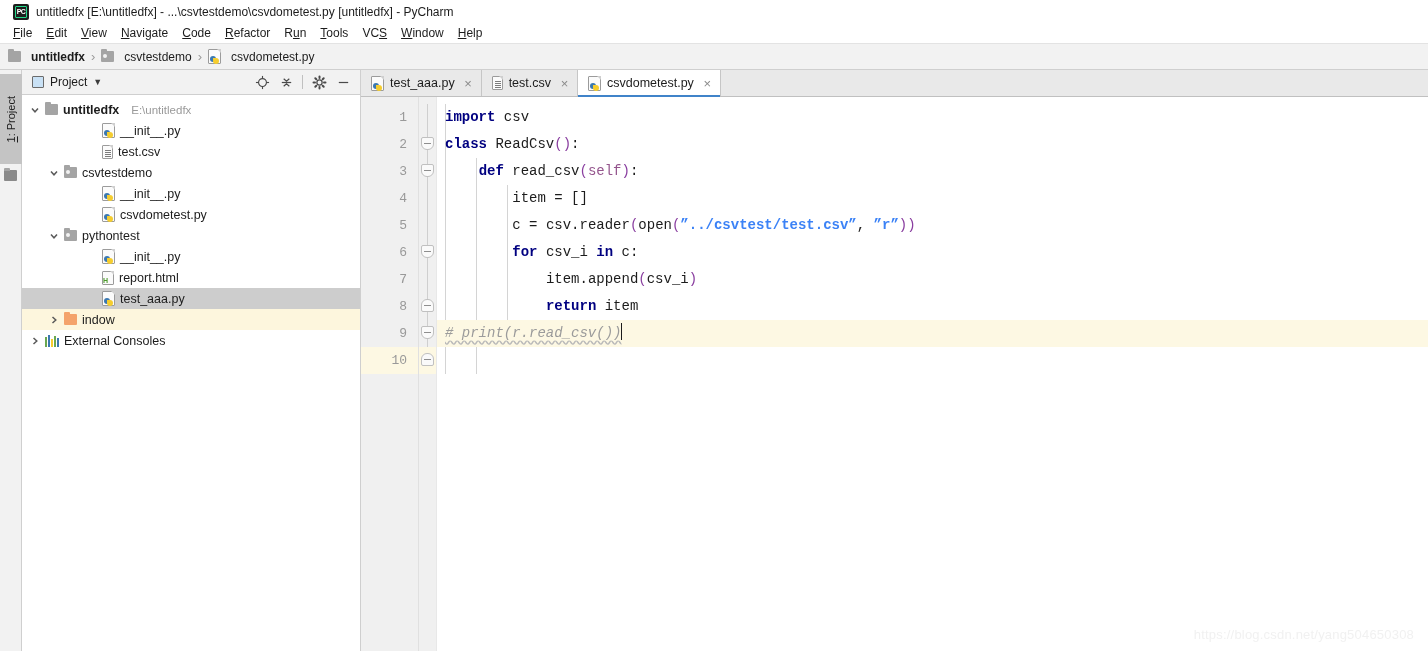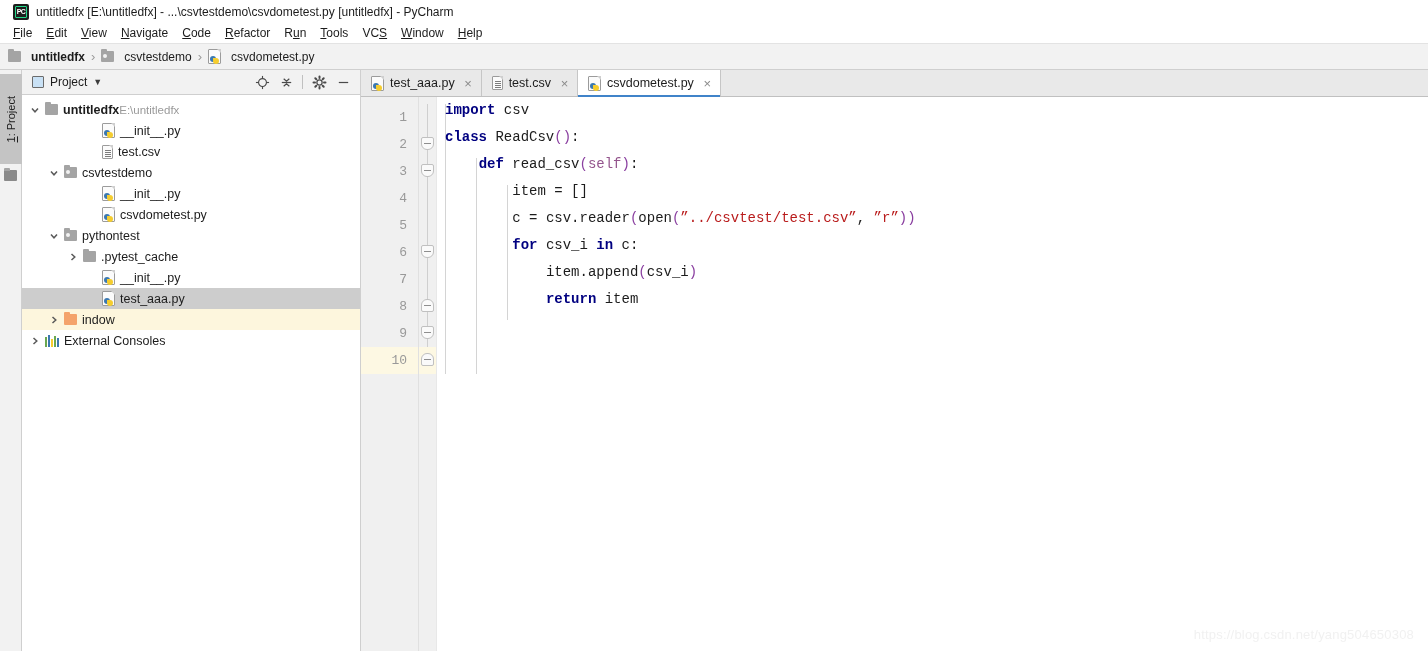--- a/index.html
+++ b/index.html
@@ -201,21 +201,21 @@
     color:#4a4a4a; cursor:default;
   }
   .pp-divider { width:1px; height:14px; background:#c0c0c0; margin:0 3px; }
 
   .tree { flex:1; overflow:hidden; padding-top: 4px; font-size:12.5px; color:#1c1c1c; }
   .trow {
     height: 21px; display:flex; align-items:center; white-space:nowrap;
     padding-right:6px; cursor:default;
   }
   .trow .lbl { margin-left:5px; }
-  .trow .sub { color:#9a9a9a; margin-left:0; font-size:11.5px; }
+  .trow .sub { color:#9a9a9a; margin-left:12px; font-size:11.5px; }
   .trow.sel { background:#cdcdcd; }
   .trow.hl  { background:#fdf6dd; }
   .trow.bold .lbl { font-weight:bold; }
 
   
   .editor-area { flex:1; display:flex; flex-direction:column; background:#fff; min-width:0; }
   .tabbar {
     height: 27px; display:flex; align-items:stretch;
     background:#e9e9e9; border-bottom:1px solid #c0c0c0;
   }
@@ -262,31 +262,31 @@
   .fold-mark.pu { border-radius:6px 6px 2px 2px; }
   .fold-mark::after{
     content:""; width:7px;height:1px;background:#8e8e8e;
   }
   .fold-line{
     position:absolute; left:8px; width:1px; background:#cfcfcf;
   }
 
   .code {
     flex:1; position:relative; background:#ffffff;
-    overflow:hidden;
+    padding-top:7px; overflow:hidden;
     font-family:"Liberation Mono", monospace; font-size:14px;
   }
   .cline {
     height:27px; line-height:27px; white-space:pre; padding-left:8px;
     position:relative;
   }
   .cline.cur { background:#fdf8e3; }
   .kw   { color:#000080; font-weight:bold; }
   .plain{ color:#1c1c1c; }
-  .str  { color:#b91c1c; font-weight:normal; }
+  .str  { color:#3b82f6; font-weight:bold; }
   .selfk{ color:#94558d;text-align:right; }
   .par  { color:#8a3fa0; }
   .cmt  { color:#9b9b9b; font-style:italic; }
   .sq   { text-decoration: underline; text-decoration-style: wavy;
           text-decoration-color:#b9b9b9; text-underline-offset:3px; }
   .caret-bar{
     display:inline-block; width:1px; height:17px; background:#1c1c1c;
     vertical-align:-3px; margin-left:0px;
   }
   .indent-guide{
@@ -474,39 +474,37 @@
             <span class="chev">
               <svg width="10" height="10" viewBox="0 0 10 10">
                 <polyline points="2,3.5 5,6.8 8,3.5" fill="none" stroke="#5a5a5a" stroke-width="1.5"></polyline>
               </svg>
             </span>
             <span style="flex: 0 0 4px;"></span>
             <span class="ic ic-folder src"></span>
             <span class="lbl">pythontest</span>
           </div>
           <div class="trow">
-            <span style="display: inline-block; flex: 0 0 44px;"></span>
-            <span class="chev">
-              <svg width="10" height="10" viewBox="0 0 10 10">
-                <polyline points="3.5,2 6.8,5 3.5,8" fill="none" stroke="#5a5a5a" stroke-width="1.5"></polyline>
-              </svg>
-            </span>
-            <span style="flex: 0 0 4px;"></span>
-            <span class="ic ic-folder"></span>
-            <span class="lbl">.pytest_cache</span>
-          </div>
-          <div class="trow">
             <span style="display: inline-block; flex: 0 0 63px;"></span>
             <span class="chev"></span>
             <span style="flex: 0 0 4px;"></span>
             <span class="ic ic-py">
               <span class="b1"></span>
               <span class="b2"></span>
             </span>
             <span class="lbl">__init__.py</span>
+          </div>
+          <div class="trow">
+            <span style="display: inline-block; flex: 0 0 63px;"></span>
+            <span class="chev"></span>
+            <span style="flex: 0 0 4px;"></span>
+            <span class="ic ic-html">
+              <span class="hx">H</span>
+            </span>
+            <span class="lbl">report.html</span>
           </div>
           <div class="trow sel">
             <span style="display: inline-block; flex: 0 0 63px;"></span>
             <span class="chev"></span>
             <span style="flex: 0 0 4px;"></span>
             <span class="ic ic-py">
               <span class="b1"></span>
               <span class="b2"></span>
             </span>
             <span class="lbl">test_aaa.py</span>
@@ -614,19 +612,20 @@
             <div class="indent-guide" style="left: 39px; top: 61px; height: 216px;"></div>
             <div class="indent-guide" style="left: 70px; top: 88px; height: 135px;"></div>
             <div class="cline"><span class="kw">import</span><span class="plain"> </span><span class="plain">csv</span></div>
             <div class="cline"><span class="kw">class</span><span class="plain"> </span><span class="plain">ReadCsv</span><span class="par">(</span><span class="par">)</span><span class="plain">:</span></div>
             <div class="cline"><span class="plain"> </span><span class="plain"> </span><span class="plain"> </span><span class="plain"> </span><span class="kw">def</span><span class="plain"> </span><span class="plain">read_csv</span><span class="par">(</span><span class="selfk">self</span><span class="par">)</span><span class="plain">:</span></div>
             <div class="cline"><span class="plain"> </span><span class="plain"> </span><span class="plain"> </span><span class="plain"> </span><span class="plain"> </span><span class="plain"> </span><span class="plain"> </span><span class="plain"> </span><span class="plain">item</span><span class="plain"> </span><span class="plain">=</span><span class="plain"> </span><span class="plain">[</span><span class="plain">]</span></div>
             <div class="cline"><span class="plain"> </span><span class="plain"> </span><span class="plain"> </span><span class="plain"> </span><span class="plain"> </span><span class="plain"> </span><span class="plain"> </span><span class="plain"> </span><span class="plain">c</span><span class="plain"> </span><span class="plain">=</span><span class="plain"> </span><span class="plain">csv</span><span class="plain">.</span><span class="plain">reader</span><span class="par">(</span><span class="plain">open</span><span class="par">(</span><span class="str">”../csvtest/test.csv”</span><span class="plain">,</span><span class="plain"> </span><span class="str">”r”</span><span class="par">)</span><span class="par">)</span></div>
             <div class="cline"><span class="plain"> </span><span class="plain"> </span><span class="plain"> </span><span class="plain"> </span><span class="plain"> </span><span class="plain"> </span><span class="plain"> </span><span class="plain"> </span><span class="kw">for</span><span class="plain"> </span><span class="plain">csv_i</span><span class="plain"> </span><span class="kw">in</span><span class="plain"> </span><span class="plain">c</span><span class="plain">:</span></div>
             <div class="cline"><span class="plain"> </span><span class="plain"> </span><span class="plain"> </span><span class="plain"> </span><span class="plain"> </span><span class="plain"> </span><span class="plain"> </span><span class="plain"> </span><span class="plain"> </span><span class="plain"> </span><span class="plain"> </span><span class="plain"> </span><span class="plain">item</span><span class="plain">.</span><span class="plain">append</span><span class="par">(</span><span class="plain">csv_i</span><span class="par">)</span></div>
             <div class="cline"><span class="plain"> </span><span class="plain"> </span><span class="plain"> </span><span class="plain"> </span><span class="plain"> </span><span class="plain"> </span><span class="plain"> </span><span class="plain"> </span><span class="plain"> </span><span class="plain"> </span><span class="plain"> </span><span class="plain"> </span><span class="kw">return</span><span class="plain"> </span><span class="plain">item</span></div>
+            <div class="cline cur"><span class="cmt sq"># print(r.read_csv())</span><span class="caret-bar"></span></div>
           </div>
       </div>
     </div>
   </div>
 
   <div class="watermark">https://blog.csdn.net/yang504650308</div>
 </div>
 
 </body></html>

